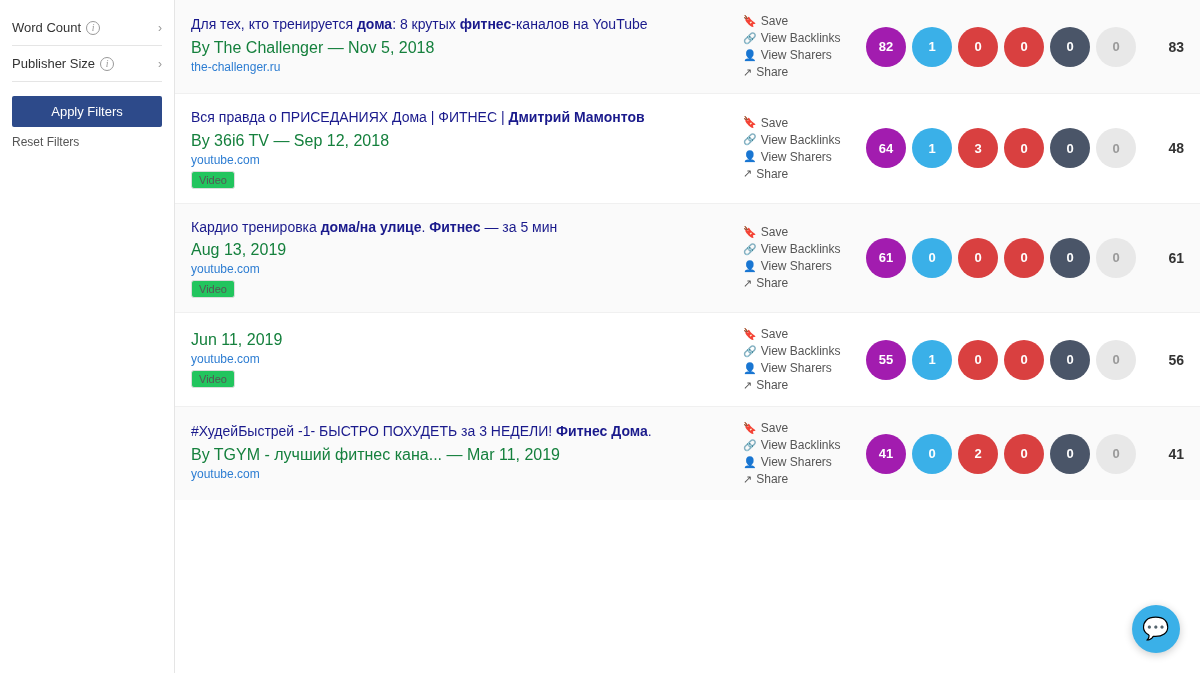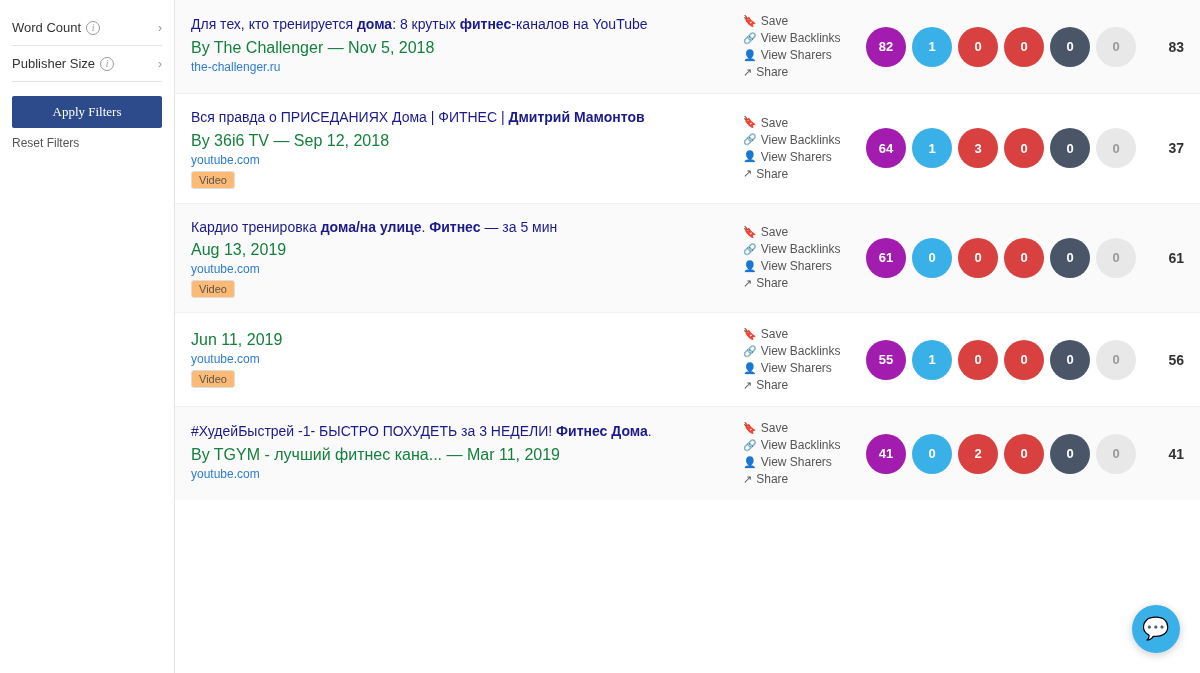--- a/index.html
+++ b/index.html
@@ -50,21 +50,20 @@
       margin-top: 14px;
       background: #2d4a8a;
       color: #fff;
       border: none;
       padding: 8px 12px;
       font-size: 13px;
       cursor: pointer;
       border-radius: 2px;
       width: 100%;
       text-align: center;
-      font-family: Liberation Serif, serif;
     }
     .reset-link {
       display: block;
       margin-top: 8px;
       color: #555;
       font-size: 12px;
       cursor: pointer;
       text-decoration: none;
     }
 
@@ -105,21 +104,21 @@
       color: #15803d;
       margin-bottom: 3px;
     }
     .article-domain {
       font-size: 12px;
       color: #2d7dd2;
       margin-bottom: 4px;
     }
     .badge {
       display: inline-block;
-      background: #fdba74;
+      background: #22c55e;
       color: #555;
       font-size: 11px;
       padding: 2px 7px;
       border-radius: 3px;
       border: 1px solid #ddd;
     }
 
     
     .actions {
       display: flex;
@@ -275,21 +274,21 @@
     </div>
 
     <div class="circles">
       <div class="circle circle-dark-blue">64</div>
       <div class="circle circle-light-blue">1</div>
       <div class="circle circle-red">3</div>
       <div class="circle circle-red">0</div>
       <div class="circle circle-dark-gray">0</div>
       <div class="circle circle-light-gray">0</div>
     </div>
-  <div class="total-count">37</div>
+  <div class="total-count">48</div>
     </div>
     <div class="result-row">
     <div class="article-info">
       <div class="article-title">Кардио тренировка <strong>дома/на улице</strong>. <strong>Фитнес</strong> — за 5 мин</div>
       <div class="article-meta">Aug 13, 2019</div>
       <div class="article-domain">youtube.com</div>
       <span class="badge">Video</span>
     </div>
 
     <div class="actions">

